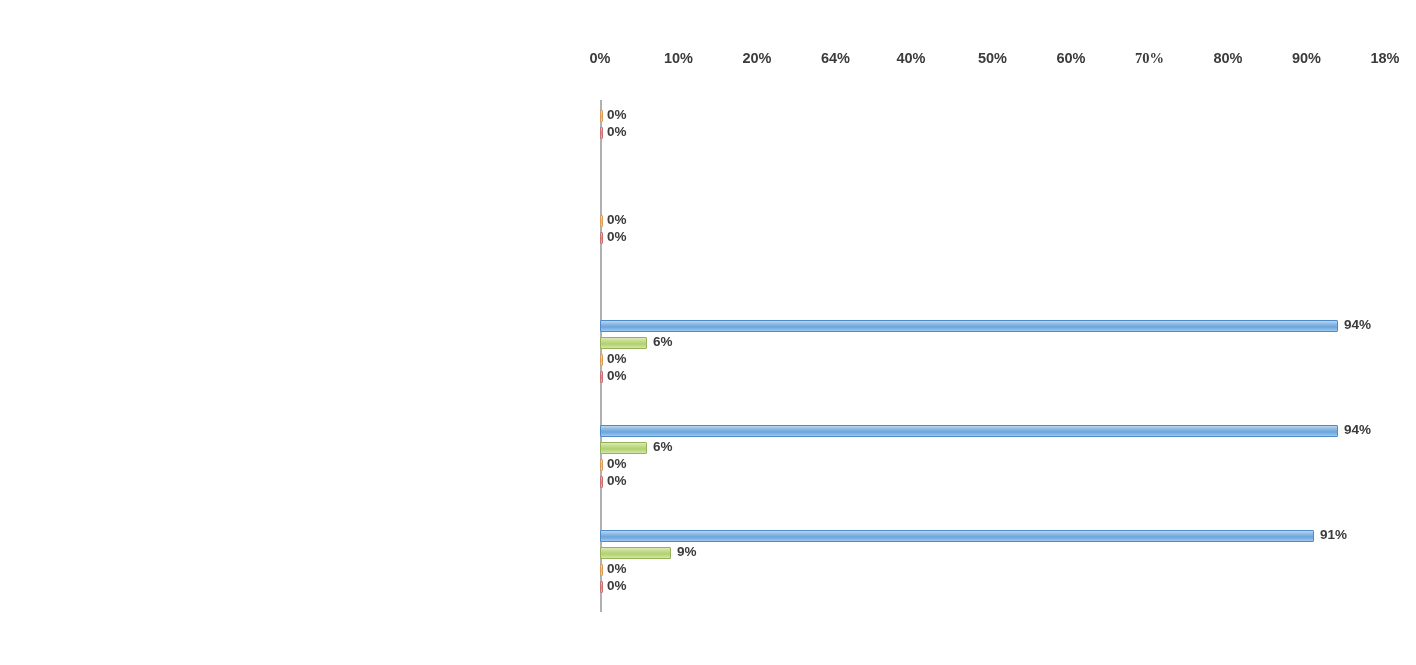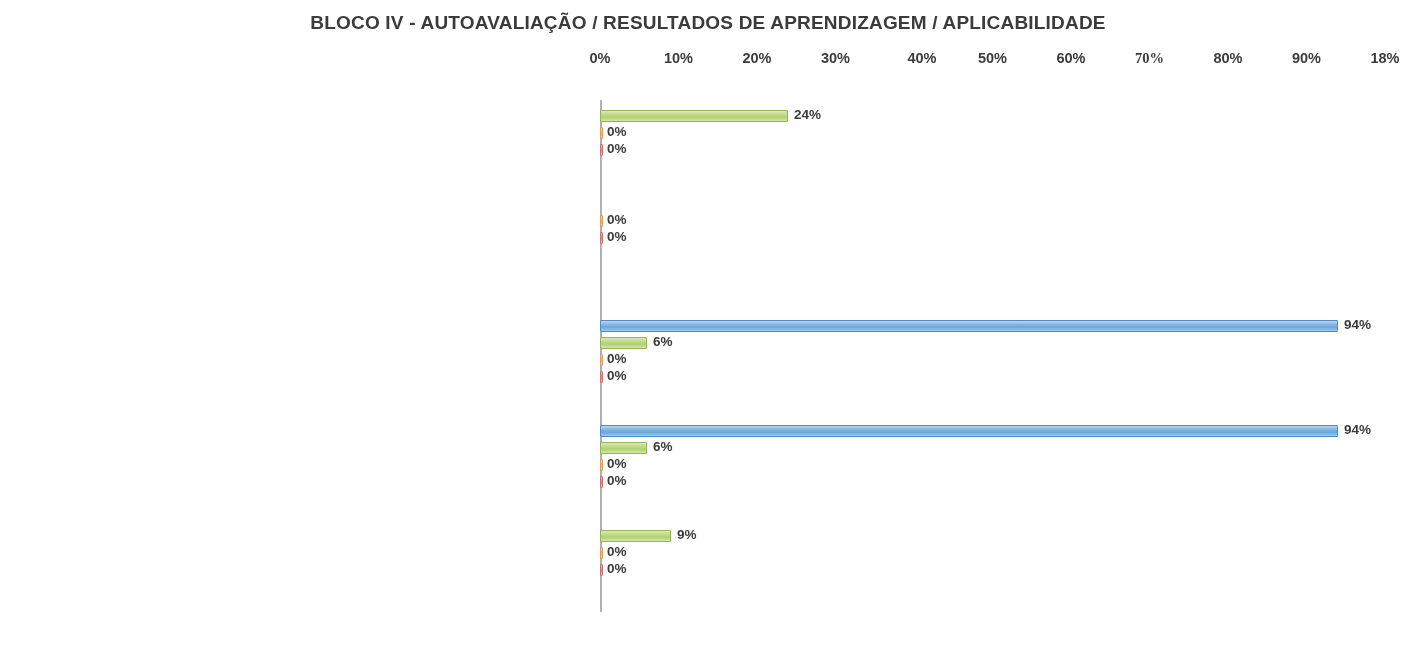--- a/index.html
+++ b/index.html
@@ -143,47 +143,42 @@
   .sw-otimo { background: #7eaedd; }
   .sw-bom { background: #a8c97a; }
   .sw-regular { background: #f4b183; }
   .sw-ruim { background: #e08a8a; }
 </style>
 </head>
 <body>
 
 <div id="chart-root">
 
-  <div id="chart-title">BLOCO IV - AUTOAVALIAÇÃO / RESULTADOS DE APRENDIZAGEM / APLICABILIDADE</div>
 
   <div id="xaxis">
     <span class="xtick" style="left:0px;">0%</span>
     <span class="xtick" style="left:78.5px;">10%</span>
     <span class="xtick" style="left:157px;">20%</span>
-    <span class="xtick" style="left:235.5px;">30%</span>
-    <span class="xtick" style="left:322px;">40%</span>
+    <span class="xtick" style="left:235.5px;">64%</span>
+    <span class="xtick" style="left:311px;">40%</span>
     <span class="xtick" style="left:392.5px;text-align:right;">50%</span>
     <span class="xtick" style="left:471px;">60%</span>
     <span class="xtick" style="left:549.5px;font-family:Liberation Serif, serif;">70%</span>
     <span class="xtick" style="left:628px;">80%</span>
     <span class="xtick" style="left:706.5px;">90%</span>
     <span class="xtick" style="left:785px;">18%</span>
   </div>
 
   <div id="axis-line"></div>
 
   <div id="plot">
 
     <div class="group" style="top:10px;">
 
       <div class="bar-row">
-        <div class="bar bom" style="width:188px;"></div>
-        <div class="bar-value" style="left:194px;">24%</div>
-      </div>
-      <div class="bar-row">
         <div class="bar regular zero"></div>
         <div class="bar-value" style="left:7px;">0%</div>
       </div>
       <div class="bar-row">
         <div class="bar ruim zero"></div>
         <div class="bar-value" style="left:7px;">0%</div>
       </div>
     </div>
 
     <div class="group" style="top:115px;">
@@ -234,20 +229,24 @@
       </div>
       <div class="bar-row">
         <div class="bar ruim zero"></div>
         <div class="bar-value" style="left:7px;">0%</div>
       </div>
     </div>
 
     <div class="group" style="top:430px;">
 
       <div class="bar-row">
+        <div class="bar otimo" style="width:714px;"></div>
+        <div class="bar-value" style="left:720px;">91%</div>
+      </div>
+      <div class="bar-row">
         <div class="bar bom" style="width:71px;"></div>
         <div class="bar-value" style="left:77px;">9%</div>
       </div>
       <div class="bar-row">
         <div class="bar regular zero"></div>
         <div class="bar-value" style="left:7px;">0%</div>
       </div>
       <div class="bar-row">
         <div class="bar ruim zero"></div>
         <div class="bar-value" style="left:7px;">0%</div>

